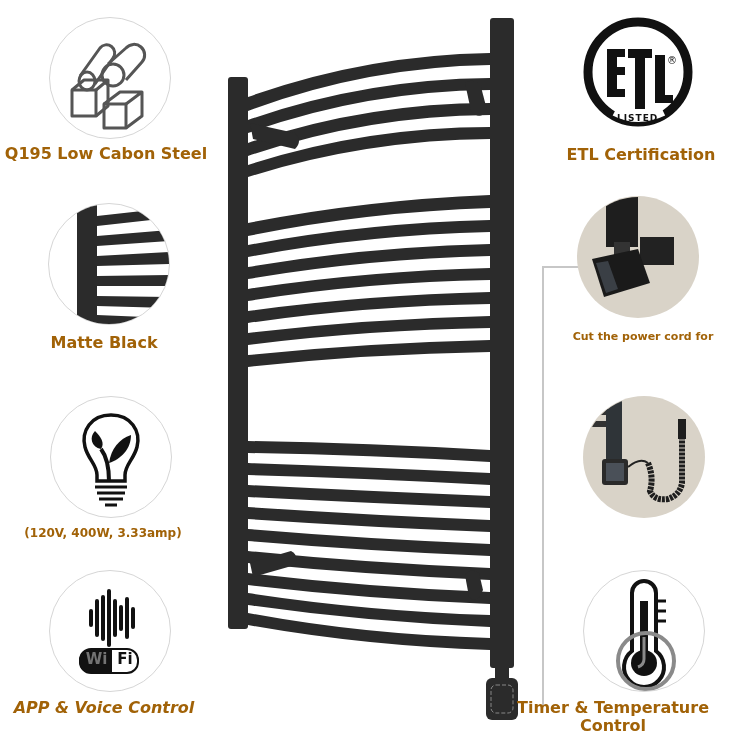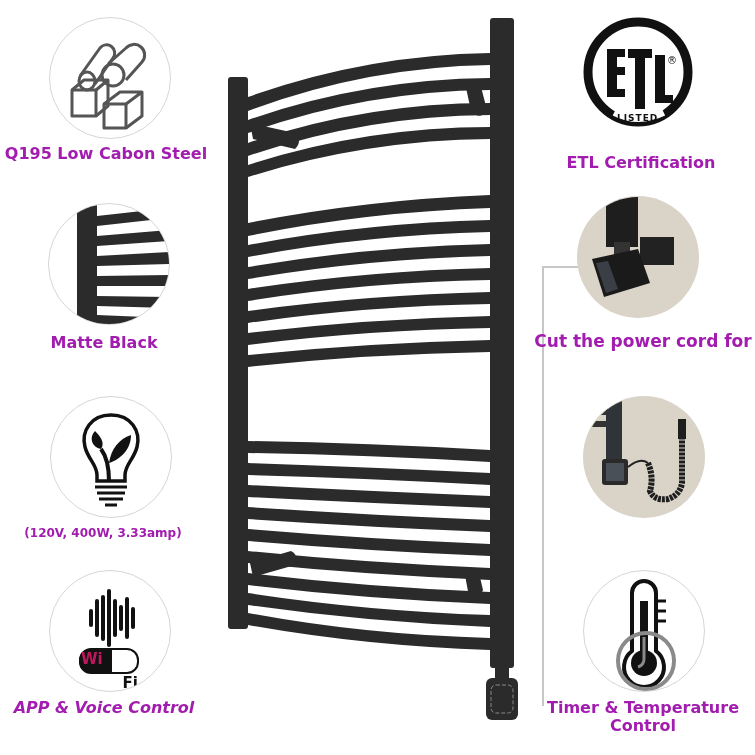--- a/index.html
+++ b/index.html
@@ -2,23 +2,23 @@
 <html><head>
 <meta charset="utf-8">
 <style>
   html, body { margin:0; padding:0; }
   body { width:755px; height:755px; background:#ffffff; position:relative; overflow:hidden;
          font-family:"DejaVu Sans", sans-serif; color:#3a3a3a; }
   .circle { position:absolute; width:120px; height:120px; border-radius:50%; border:1px solid #d6d6d6;
             background:#fff; overflow:hidden; }
   .circle svg { position:absolute; left:0; top:0; width:120px; height:120px; }
   .photo { background:#d9d3c8; }
-  .label { position:absolute; font-weight:bold; font-size:16px; color:#a21caf; white-space:nowrap;
+  .label { position:absolute; font-weight:bold; font-size:16px; color:#a16207; white-space:nowrap;
            transform:translateX(-50%); line-height:1.15; text-align:center; }
-  .label.small { font-size:17px; line-height:1.35; }
+  .label.small { font-size:11px; line-height:1.35; }
   .sub { display:block; font-size:12px; line-height:1.2; }
   .connector { position:absolute; background:#c7c7c7; }
   .rack { position:absolute; left:225px; top:15px; width:300px; height:720px; }
 </style>
 </head>
 <body>
 
 <div>
   <div class="circle" style="left:49px;top:17px;">
     <svg viewBox="0 0 120 120" fill="none" stroke="#555" stroke-width="3" stroke-linejoin="round">
@@ -85,22 +85,22 @@
         <line x1="53" y1="26" x2="53" y2="68"></line>
         <line x1="59" y1="20" x2="59" y2="74"></line>
         <line x1="65" y1="30" x2="65" y2="64"></line>
         <line x1="71" y1="36" x2="71" y2="58"></line>
         <line x1="77" y1="28" x2="77" y2="66"></line>
         <line x1="83" y1="38" x2="83" y2="56"></line>
       </g>
       <rect x="30" y="78" width="58" height="24" rx="11" fill="#fff" stroke="#111" stroke-width="2"></rect>
       <path d="M41 78 L62 78 L62 102 L41 102 A11 11 0 0 1 41 78 Z" fill="#111"></path>
     </svg>
-    <span style="position:absolute;left:31px;top:79px;width:31px;text-align:left;color:#be185d;font-weight:bold;font-size:15px;">Wi</span>
-    <span style="position:absolute;left:62px;top:79px;width:26px;text-align:right;color:#111;font-weight:bold;font-size:15px;margin-top:24px;">Fi</span>
+    <span style="position:absolute;left:31px;top:79px;width:31px;text-align:center;color:#737373;font-weight:bold;font-size:15px;">Wi</span>
+    <span style="position:absolute;left:62px;top:79px;width:26px;text-align:center;color:#111;font-weight:bold;font-size:15px;">Fi</span>
   </div>
   <div class="label" style="left:104px;top:699px;font-style:italic;">APP &amp; Voice Control</div>
 </div>
 
 <div class="rack">
   <svg viewBox="0 0 300 720" width="300" height="720">
     <g fill="#2b2b2b">
 
       <rect x="3" y="62" width="20" height="552" rx="3"></rect>
 
@@ -150,21 +150,21 @@
       <circle cx="57" cy="57" r="50" fill="none" stroke="#111" stroke-width="9"></circle>
       <path d="M26 34 L44 34 L44 42 L36 42 L36 52 L44 52 L44 60 L36 60 L36 74 L44 74 L44 82 L26 82 Z" fill="#111"></path>
       <rect x="47" y="34" width="24" height="9" fill="#111"></rect>
       <rect x="54" y="34" width="10" height="60" fill="#111"></rect>
       <path d="M74 40 L84 40 L84 80 L92 80 L92 88 L74 88 Z" fill="#111"></path>
       <path d="M34 96 Q57 108 82 96" fill="#fff" stroke="#fff" stroke-width="10"></path>
     </svg>
     <span style="position:absolute;left:36px;top:98px;width:44px;font-size:9px;font-weight:bold;color:#111;letter-spacing:1px;">LISTED</span>
     <span style="position:absolute;left:86px;top:40px;font-size:10px;color:#111;">®</span>
   </div>
-  <div class="label" style="left:641px;top:146px;margin-top:8px;">ETL Certification</div>
+  <div class="label" style="left:641px;top:146px;">ETL Certification</div>
 </div>
 
 <div>
   <div class="circle photo" style="left:577px;top:196px;border-color:transparent;">
     <svg viewBox="0 0 120 120">
       <rect x="28" y="0" width="32" height="50" fill="#1e1e1e"></rect>
       <rect x="36" y="45" width="16" height="20" fill="#333"></rect>
       <rect x="62" y="40" width="34" height="28" fill="#222"></rect>
       <path d="M14 62 L60 52 L72 86 L26 100 Z" fill="#1a1a1a"></path>
       <path d="M18 66 L30 64 L40 92 L28 96 Z" fill="#3a3f45"></path>
@@ -201,17 +201,17 @@
       <circle cx="60" cy="92" r="13" fill="#111"></circle>
       <g stroke="#111" stroke-width="3">
         <line x1="74" y1="30" x2="82" y2="30"></line>
         <line x1="74" y1="40" x2="82" y2="40"></line>
         <line x1="74" y1="50" x2="82" y2="50"></line>
       </g>
       <circle cx="62" cy="90" r="28" fill="none" stroke="#8a8a8a" stroke-width="4"></circle>
       <path d="M60 66 L60 88 Q60 94 54 96" stroke="#8a8a8a" stroke-width="3" fill="none"></path>
     </svg>
   </div>
-  <div class="label" style="left:643px;top:699px;">
+  <div class="label" style="left:613px;top:699px;">
     <span>Timer &amp; Temperature</span><br>
     <span>Control</span>
   </div>
 </div>
 
 </body></html>

